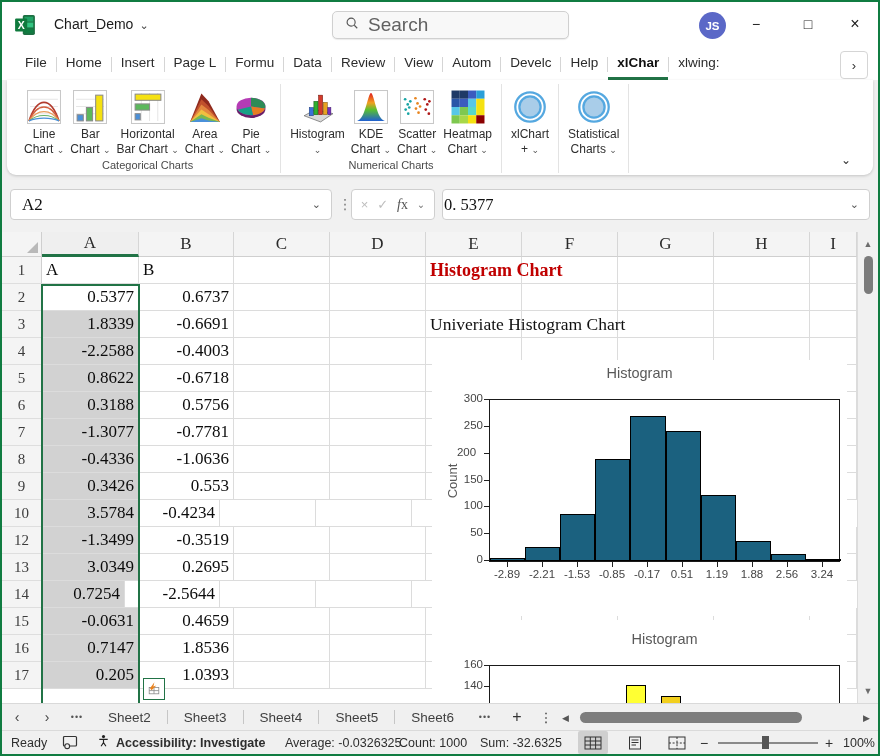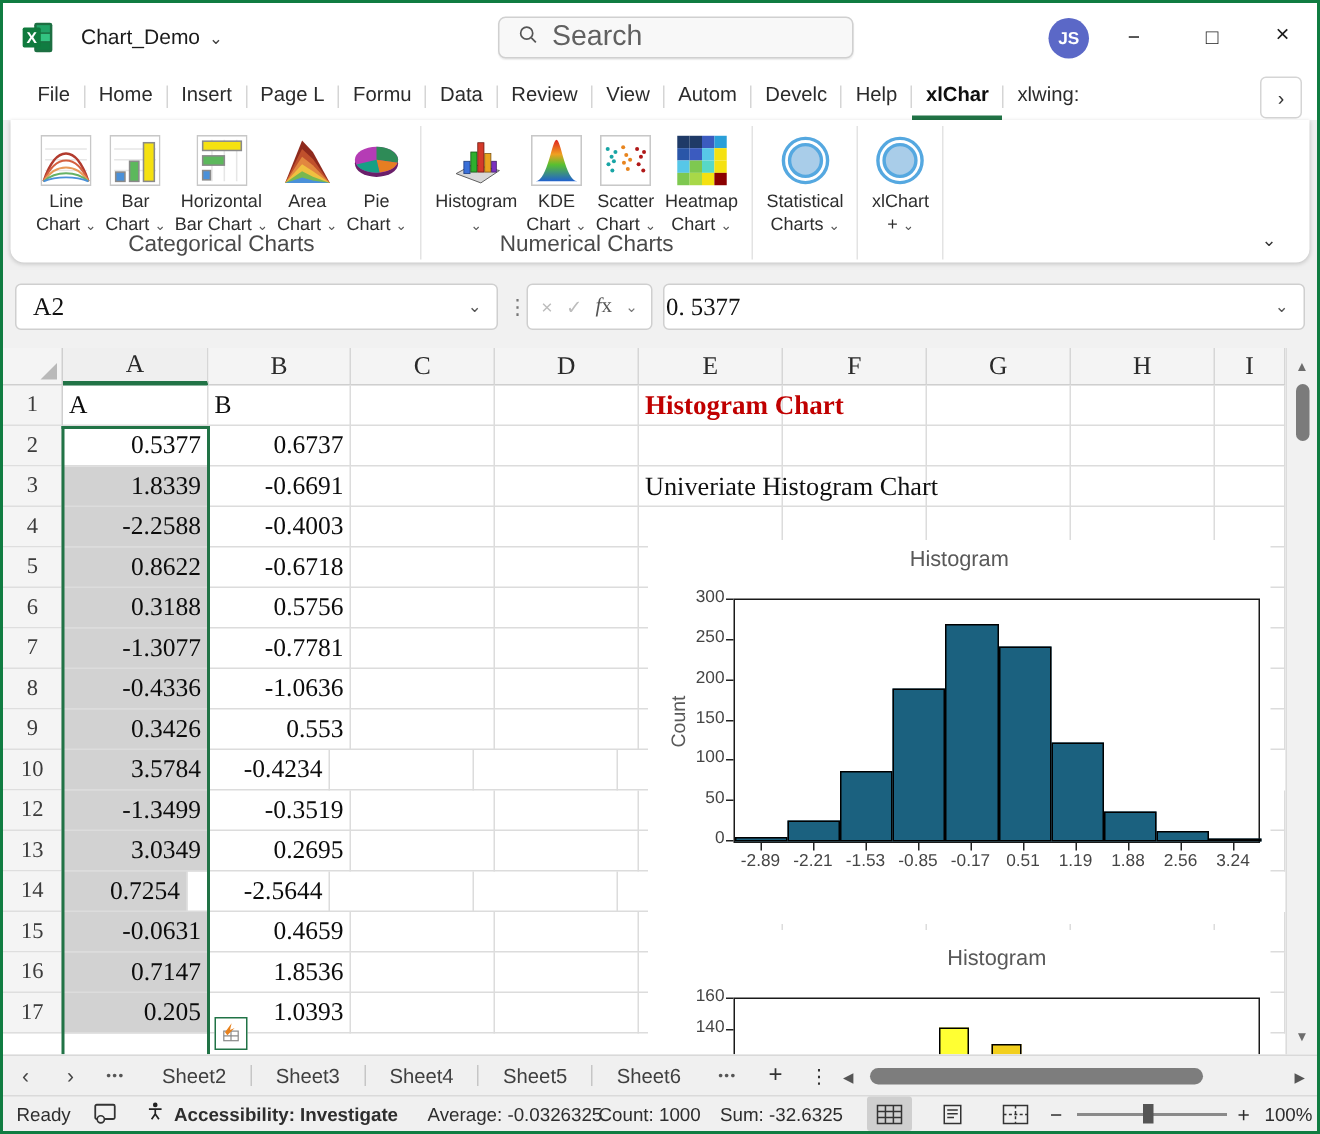--- a/index.html
+++ b/index.html
@@ -30,21 +30,21 @@
             border-radius:4px;display:flex;align-items:center;justify-content:center;
             font-size:13px;color:#333;background:#fff;}
   
   .ribbonzone{position:absolute;left:0;top:78px;right:0;height:100px;background:#efefef;}
   .ribboncard{position:absolute;left:5px;right:5px;top:0;bottom:5px;background:#fff;
               border-radius:0 0 9px 9px;box-shadow:0 1px 3px rgba(0,0,0,.18);}
   .rgroups{position:absolute;left:8px;top:4px;bottom:2px;display:flex;}
   .rgroup{position:relative;display:flex;align-items:flex-start;padding:2px 6px 16px 6px;
           border-right:1px solid #e3e3e3;}
   .rgroup-label{position:absolute;left:0;right:0;bottom:2px;text-align:center;
-                font-size:15px;color:#4a4a4a;white-space:nowrap;}
+                font-size:11px;color:#4a4a4a;white-space:nowrap;}
   .rbtn{display:flex;flex-direction:column;align-items:center;padding:2px 3px;border-radius:3px;}
   .rbtn .ric{width:34px;height:34px;margin-top:2px;}
   .rbtn .ric svg{width:34px;height:34px;display:block;}
   .rbtn .rlab{font-size:12px;color:#2e2e2e;text-align:center;line-height:1.25;margin-top:3px;white-space:nowrap;}
   .rbtn .chv{font-size:9px;color:#555;}
   .collapse-chv{position:absolute;right:22px;bottom:8px;font-size:12px;color:#333;}
   
   .fbar{position:absolute;left:0;top:178px;right:0;height:52px;background:#f1f1f1;}
   .namebox{position:absolute;left:8px;top:9px;width:322px;height:31px;background:#fff;
            border:1px solid #cfcfcf;border-radius:4px;display:flex;align-items:center;
@@ -368,36 +368,36 @@
           </div>
           <div class="rgroup">
             <div class="rbtn">
               <div class="ric">
                 <svg viewBox="0 0 33 33">
                   <circle cx="16.5" cy="16.5" r="14.3" fill="none" stroke="#55a8e0" stroke-width="2.2"></circle>
                   <circle cx="16.5" cy="16.5" r="10.3" fill="#a9cde9" stroke="#55a8e0" stroke-width="2.2"></circle>
                 </svg>
               </div>
               <div class="rlab">
+                <div>xlChart</div>
+                <div>+ <span class="chv">⌄</span></div>
+              </div>
+            </div>
+          </div>
+          <div class="rgroup">
+            <div class="rbtn">
+              <div class="ric">
+                <svg viewBox="0 0 33 33">
+                  <circle cx="16.5" cy="16.5" r="14.3" fill="none" stroke="#55a8e0" stroke-width="2.2"></circle>
+                  <circle cx="16.5" cy="16.5" r="10.3" fill="#a9cde9" stroke="#55a8e0" stroke-width="2.2"></circle>
+                </svg>
+              </div>
+              <div class="rlab">
                 <div>Statistical</div>
                 <div>Charts <span class="chv">⌄</span></div>
-              </div>
-            </div>
-          </div>
-          <div class="rgroup">
-            <div class="rbtn">
-              <div class="ric">
-                <svg viewBox="0 0 33 33">
-                  <circle cx="16.5" cy="16.5" r="14.3" fill="none" stroke="#55a8e0" stroke-width="2.2"></circle>
-                  <circle cx="16.5" cy="16.5" r="10.3" fill="#a9cde9" stroke="#55a8e0" stroke-width="2.2"></circle>
-                </svg>
-              </div>
-              <div class="rlab">
-                <div>xlChart</div>
-                <div>+ <span class="chv">⌄</span></div>
               </div>
             </div>
           </div>
         </div>
       <div class="collapse-chv">⌄</div>
     </div>
   </div>
 
   <div class="fbar">
     <div class="namebox">
@@ -639,21 +639,21 @@
           <div class="c-bar" style="left: 316px; width: 35px; bottom: 0px; height: 2px; background: rgb(27, 97, 127); border-color: rgb(0, 0, 0);"></div>
         </div>
         <div class="c-ticklab" style="left: 18px; width: 33px; text-align: right; top: 193px;">0</div>
         <div class="c-tick" style="left: 52px; width: 5px; height: 1px; top: 200px;"></div>
         <div class="c-ticklab" style="left: 18px; width: 33px; text-align: right; top: 166px;">50</div>
         <div class="c-tick" style="left: 52px; width: 5px; height: 1px; top: 173px;"></div>
         <div class="c-ticklab" style="left: 18px; width: 33px; text-align: right; top: 139px;">100</div>
         <div class="c-tick" style="left: 52px; width: 5px; height: 1px; top: 146px;"></div>
         <div class="c-ticklab" style="left: 18px; width: 33px; text-align: right; top: 113px;">150</div>
         <div class="c-tick" style="left: 52px; width: 5px; height: 1px; top: 120px;"></div>
-        <div class="c-ticklab" style="left: 18px; width: 33px; text-align: right; top: 86px;">200</div>
+        <div class="c-ticklab" style="left: 18px; width: 33px; text-align: center; top: 86px;">200</div>
         <div class="c-tick" style="left: 52px; width: 5px; height: 1px; top: 93px;"></div>
         <div class="c-ticklab" style="left: 18px; width: 33px; text-align: right; top: 59px;">250</div>
         <div class="c-tick" style="left: 52px; width: 5px; height: 1px; top: 66px;"></div>
         <div class="c-ticklab" style="left: 18px; width: 33px; text-align: right; top: 32px;">300</div>
         <div class="c-tick" style="left: 52px; width: 5px; height: 1px; top: 39px;"></div>
         <div class="c-ticklab" style="left: 55px; width: 40px; text-align: center; top: 208px;">-2.89</div>
         <div class="c-tick" style="left: 75px; width: 1px; height: 5px; top: 202px;"></div>
         <div class="c-ticklab" style="left: 90px; width: 40px; text-align: center; top: 208px;">-2.21</div>
         <div class="c-tick" style="left: 110px; width: 1px; height: 5px; top: 202px;"></div>
         <div class="c-ticklab" style="left: 125px; width: 40px; text-align: center; top: 208px;">-1.53</div>

